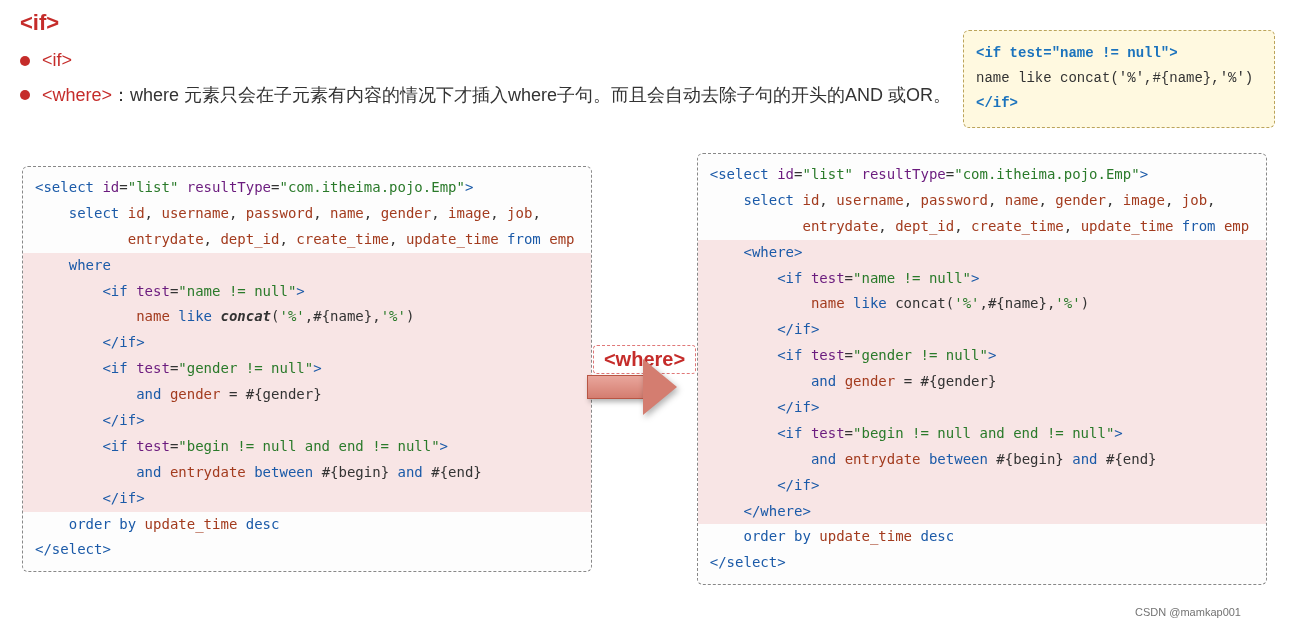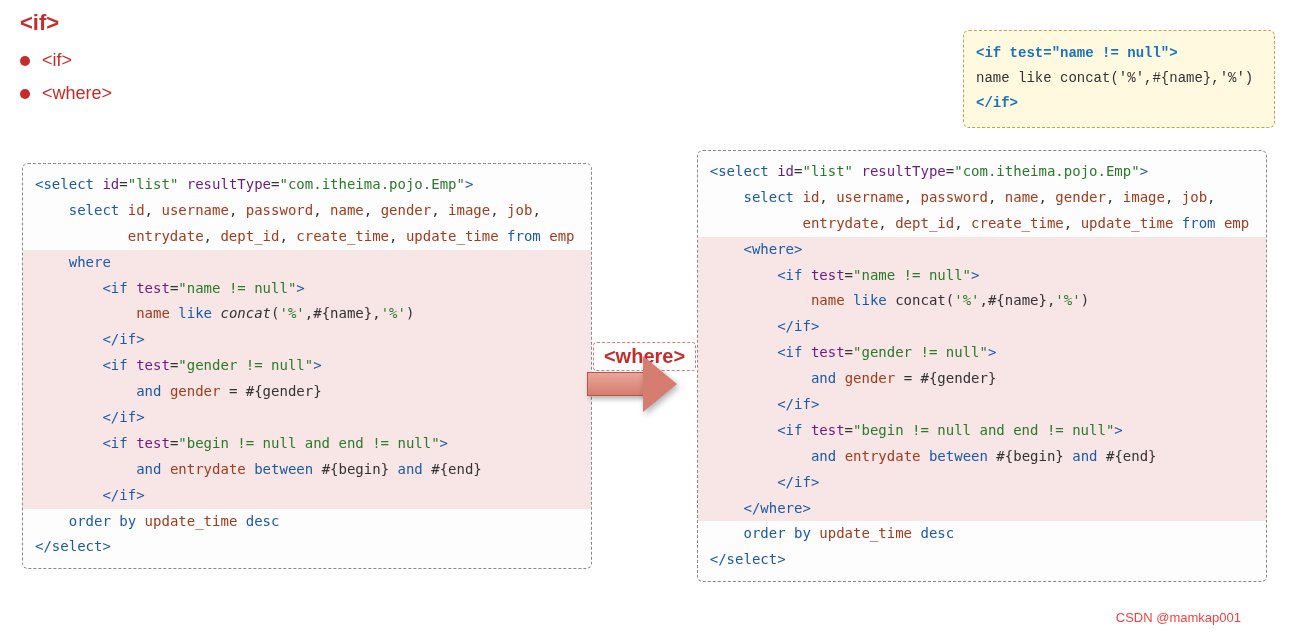--- a/index.html
+++ b/index.html
@@ -70,21 +70,21 @@
     padding: 8px 12px;
     line-height: 1.85;
     white-space: pre;
   }
   .hl { background: #f8e5e5; display: block; padding-left: 12px; margin-left: -12px; margin-right: -12px; padding-right: 12px;}
   .kw-tag { color: #1b5aa8; }
   .kw-attr { color: #6b1b7e; }
   .kw-str { color: #2a7a2a; }
   .kw-sql { color: #1b5aa8; }
   .kw-col { color: #a33b1e; }
-  .kw-fn { font-style: italic; }
+  .kw-fn { font-style: italic; font-weight: bold; }
   .arrow-wrap {
     display: flex;
     flex-direction: column;
     align-items: center;
     width: 96px;
     position: relative;
   }
   .where-label {
     position: absolute;
     top: -6px;
@@ -117,38 +117,39 @@
     border-bottom: 28px solid transparent;
     border-left: 34px solid #d47d70;
     position: absolute;
     top: -28px;
     left: -2px;
     filter: drop-shadow(2px 3px 3px rgba(0,0,0,0.3));
   }
   .watermark {
     position: absolute;
     right: 48px;
-    bottom: 12px;
-    color: #ef4444;
-    font-size: 13px;
+    bottom: 19px;
+    color: #737373;
+    font-size: 11px;
   }
 </style>
 </head>
 <body>
 
 <div class="title">&lt;if&gt;</div>
 
 <div class="bullets">
   <div class="bullet-row">
     <span class="dot"></span>
     <span class="tagred">&lt;if&gt;</span>
   </div>
   <div class="bullet-row">
     <span class="dot"></span>
     <span class="tagred">&lt;where&gt;</span>
+    <span>：where 元素只会在子元素有内容的情况下才插入where子句。而且会自动去除子句的开头的AND 或OR。</span>
   </div>
 </div>
 
 <div class="callout">
   <div><span class="bl">&lt;if</span><span class="bl">  test="name != null"&gt;</span></div>
   <div class="bk">      name like concat('%',#{name},'%')</div>
   <div class="bl">&lt;/if&gt;</div>
 </div>
 
 <div class="code-area">

